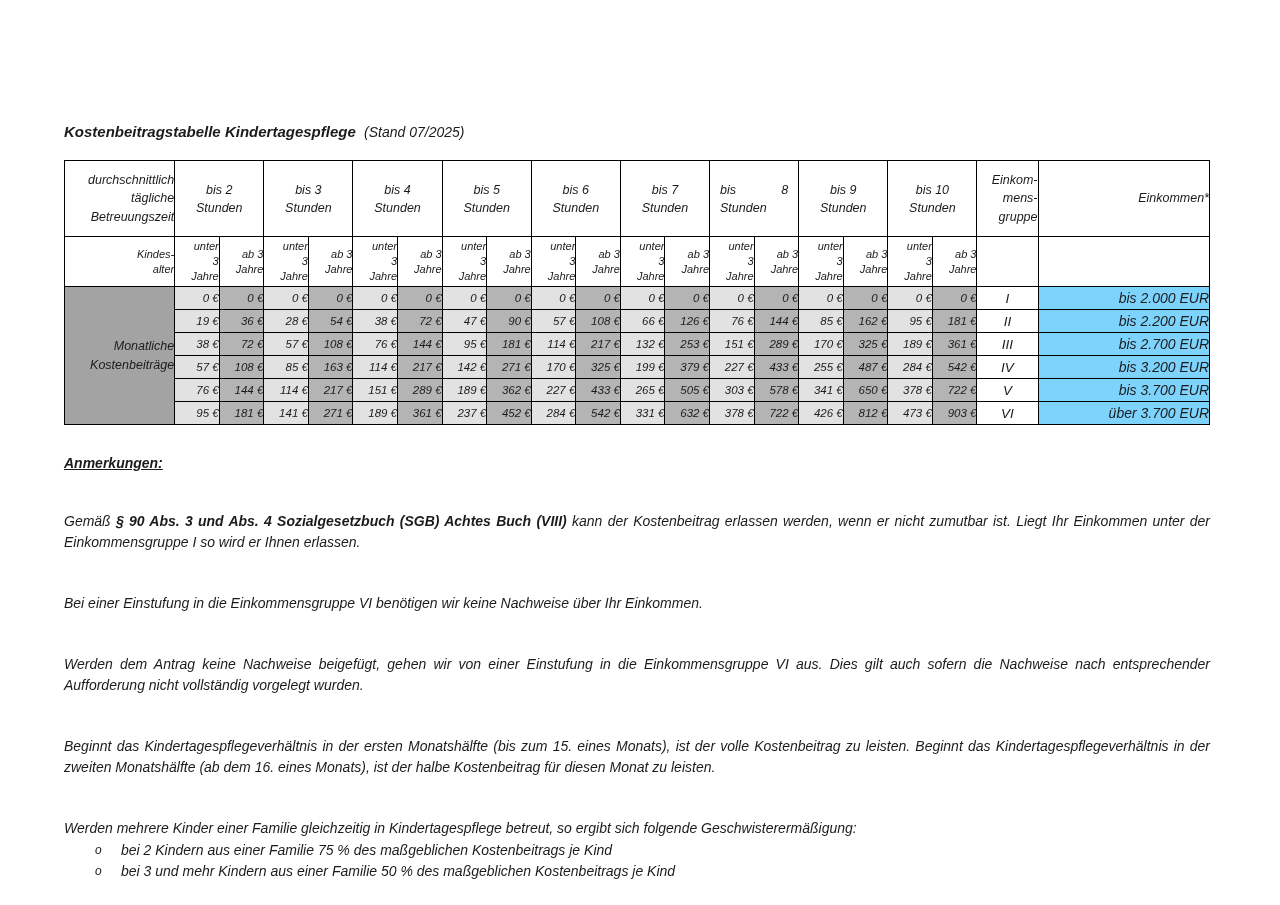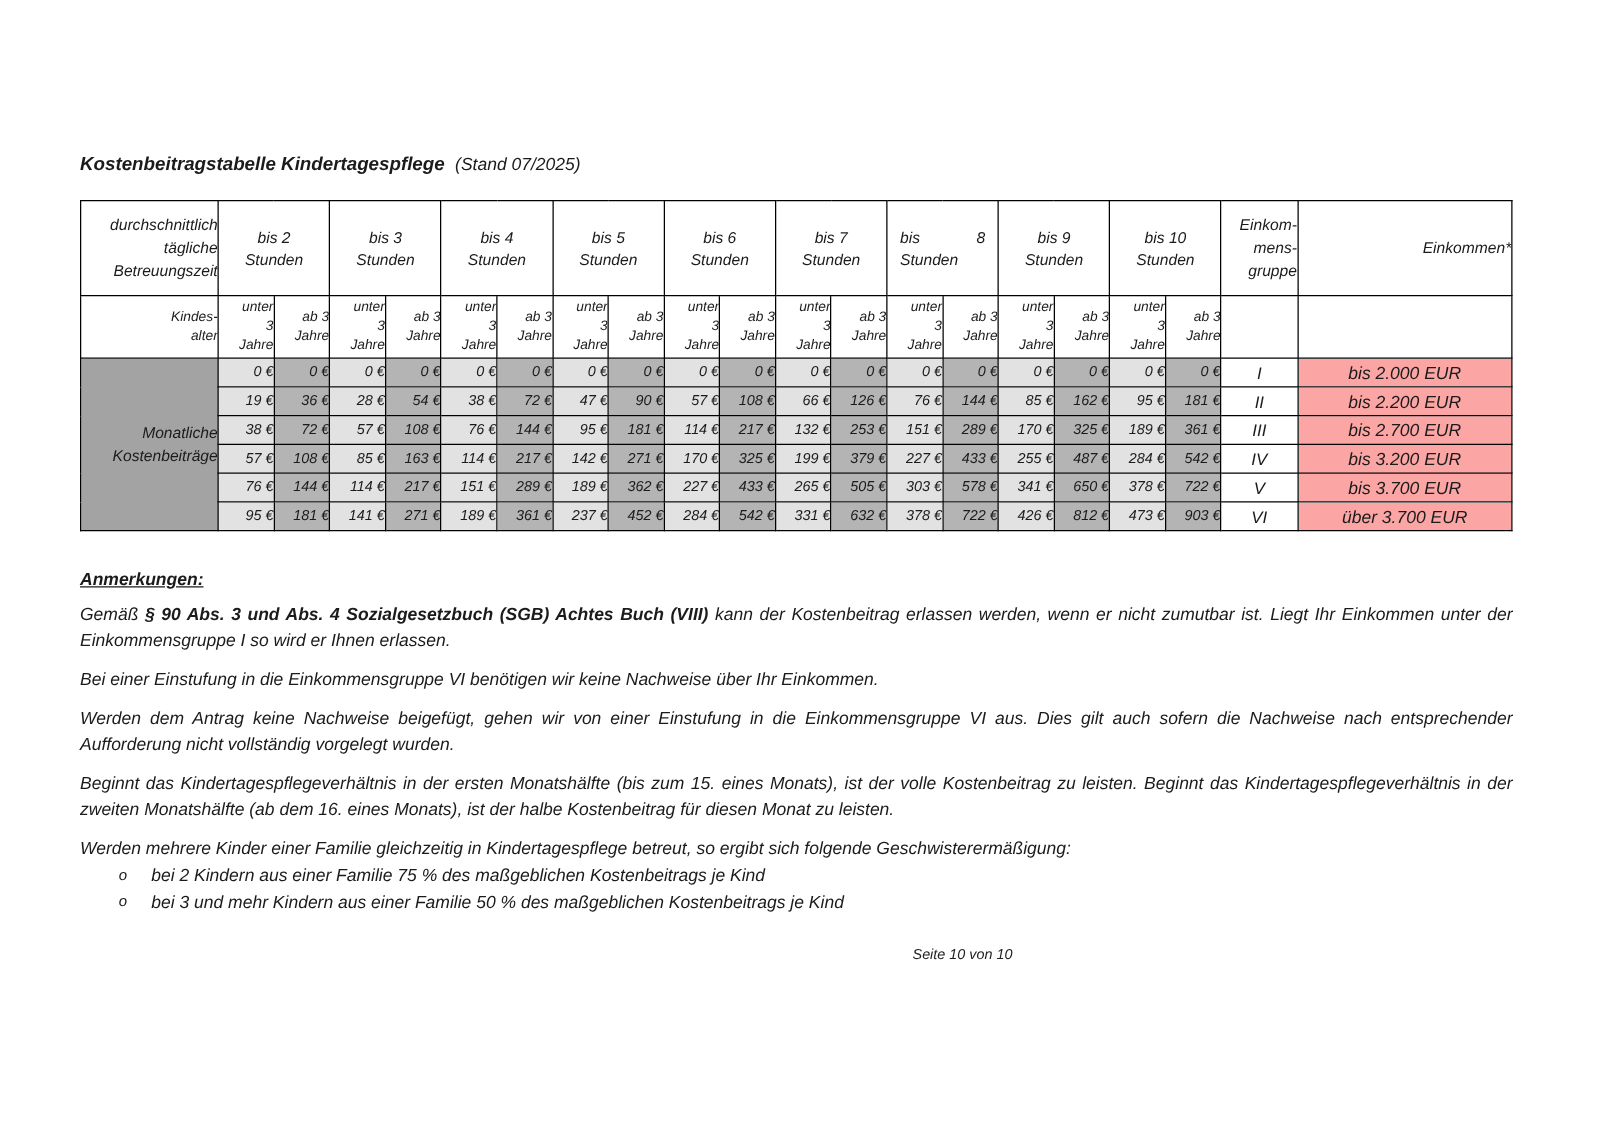--- a/index.html
+++ b/index.html
@@ -23,26 +23,26 @@
   th.hour-cell { text-align:center; }
   th.hour-cell .l1 { line-height:18px; }
   th.hour-cell .l2 { line-height:18px; }
   th.hour-cell.spread .l1 { display:flex; justify-content:space-between; padding:0 10px; }
   th.hour-cell.spread .l2 { text-align:left; padding-left:10px; }
   td.rowlabel { background:#a3a3a3; font-size:12.5px; line-height:19px; text-align:right; vertical-align:middle; white-space:pre-line; }
   td.val { height:22px; font-size:11.5px; font-weight:bold; text-align:right; padding-right:5px; }
   td.u3 { background:var(--cell-light,#e2e2e2); }
   td.a3 { background:var(--cell-dark,#b4b4b4); }
   td.grp { text-align:center; font-size:13.5px; background:#fff; }
-  td.inc { text-align:center; font-size:14px; padding-right:5px; background:#fca5a5; }
+  td.inc { text-align:right; font-size:14px; padding-right:5px; background:#7dd3fc; }
 
   
   .footnote { margin-top:17px; font-size:14px; line-height:21px; }
   .note-heading { margin-top:30px; font-size:14px; font-weight:bold; text-decoration:underline; }
-  .para { margin-top:10px; font-size:14px; line-height:21px; }
+  .para { margin-top:40px; font-size:14px; line-height:21px; }
   .j { text-align:justify; }
   .bullets { margin:1px 0 0 0; padding:0 0 0 31px; list-style:none; }
   .bullets li { position:relative; padding-left:26px; font-size:14px; line-height:21px; }
   .bullets li .marker { position:absolute; left:0; top:0; font-size:12px; }
   .footer { position:relative; left:133px; margin-top:26px; text-align:center; font-size:11.5px; color:#222; }
 </style>
 </head>
 <body>
 
 <div class="page">

